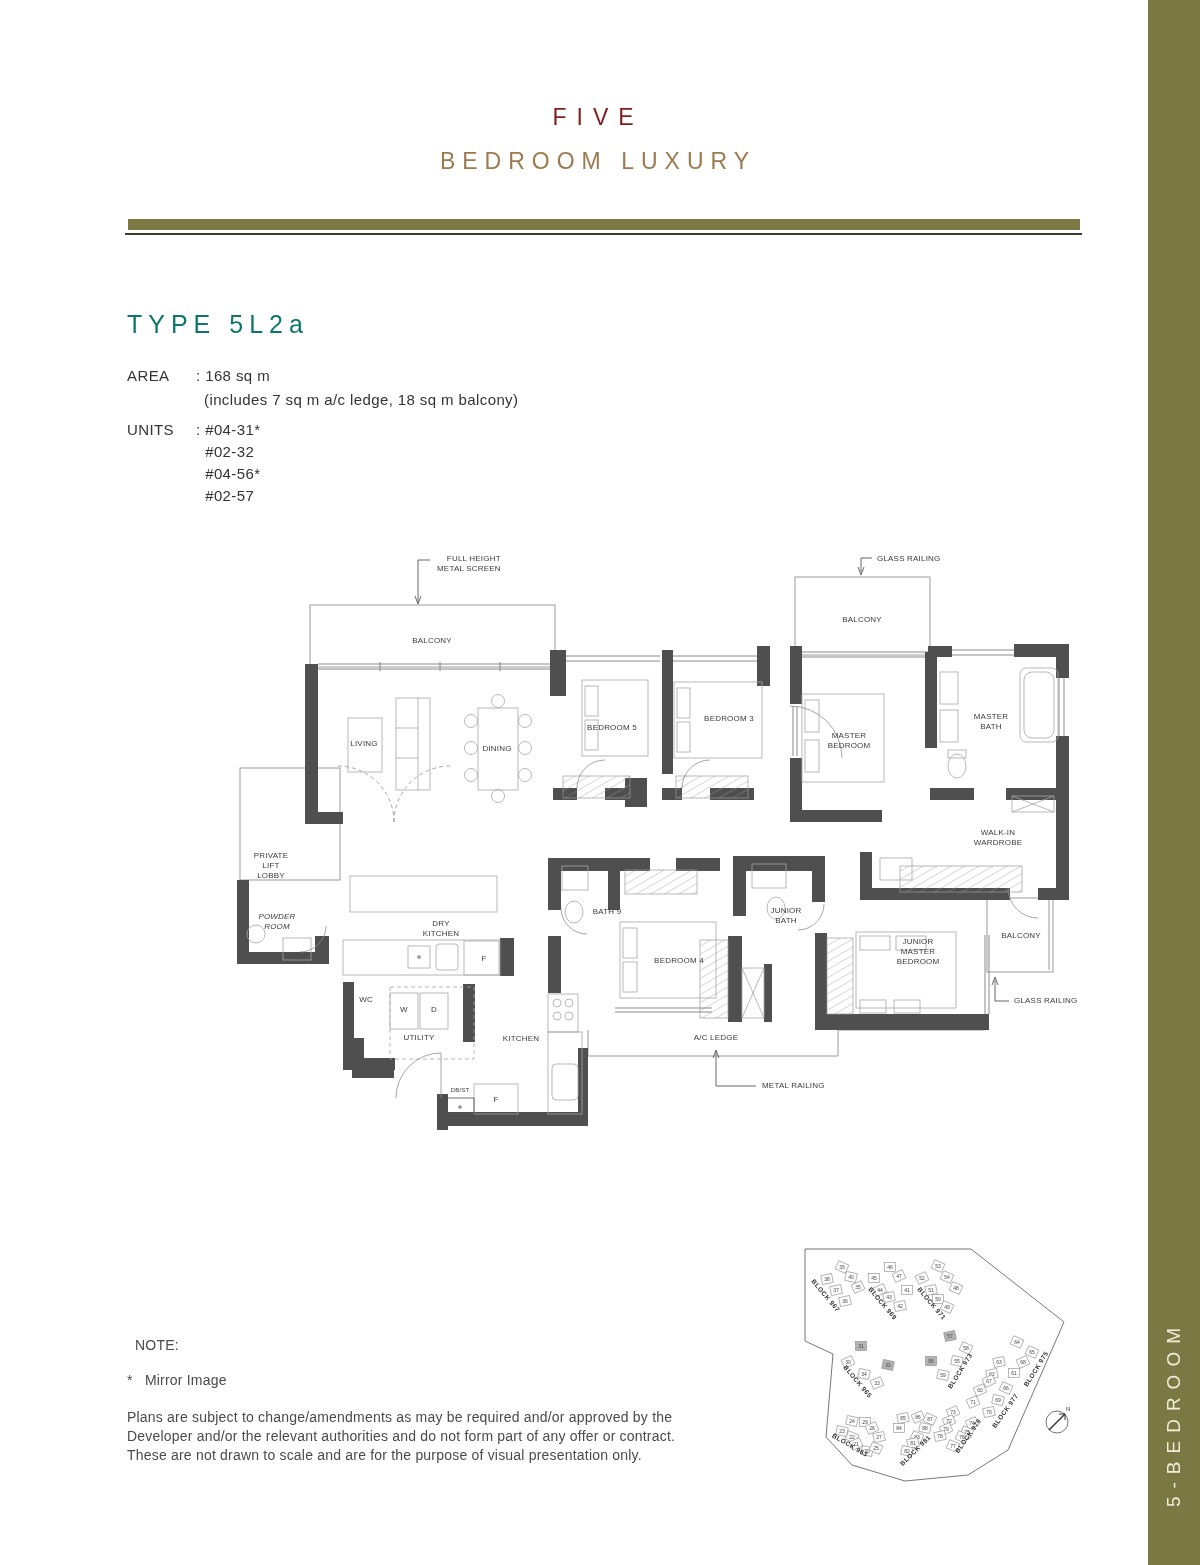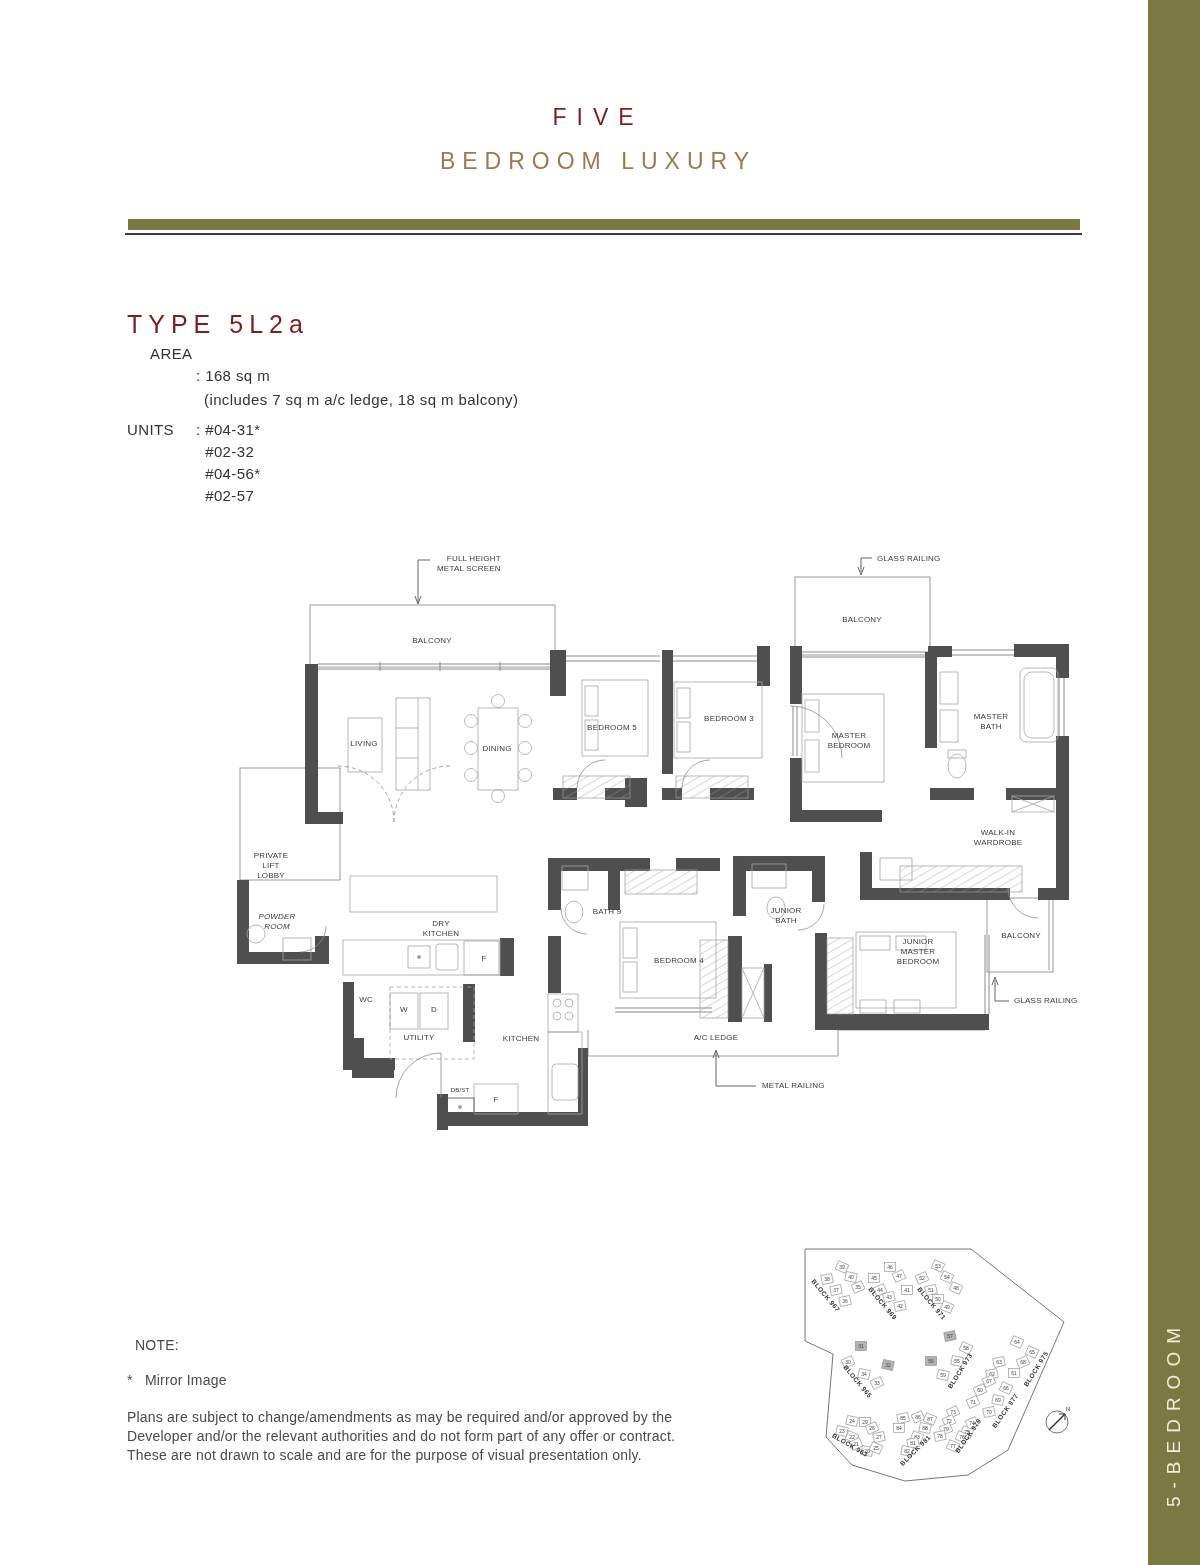--- a/index.html
+++ b/index.html
@@ -7,21 +7,21 @@
        font-family:"Liberation Sans",sans-serif;color:#3b3b3b;}
   .abs{position:absolute;}
   
   .title-line1{left:0;top:104px;width:1196px;text-align:center;font-size:23px;
                letter-spacing:10px;color:#7f1d1d;}
   .title-line2{left:0;top:148px;width:1196px;text-align:center;font-size:23px;
                letter-spacing:7px;color:#9c7a4e;}
   .rule-band{left:128px;top:219px;width:952px;height:11px;background:#7b7943;}
   .rule-line{left:125px;top:233px;width:957px;height:2px;background:#3d3c2e;}
   
-  .type-title{left:127px;top:310px;font-size:25px;letter-spacing:6px;color:#7f1d1d;font-weight:500;}
+  .type-title{left:127px;top:310px;font-size:25px;letter-spacing:6px;color:#0f766e;font-weight:500;}
   .spec{font-size:15px;letter-spacing:.4px;color:#333;white-space:pre;}
   
   #plan{left:230px;top:545px;width:860px;height:630px;}
   #plan svg{position:absolute;left:0;top:0;}
   #plan-labels{position:absolute;left:0;top:0;width:860px;height:630px;}
   .plan-label{position:absolute;transform:translate(-50%,-50%);font-size:8px;line-height:1.28;
               color:#3a3a3a;text-align:center;white-space:pre-line;letter-spacing:.2px;}
   .plan-label.left{transform:translate(0,-50%);text-align:right;}
   
   #site{left:795px;top:1233px;width:295px;height:290px;}
@@ -39,21 +39,21 @@
 </style>
 </head>
 <body>
 
 <div class="abs title-line1">FIVE</div>
 <div class="abs title-line2">BEDROOM LUXURY</div>
 <div class="abs rule-band"></div>
 <div class="abs rule-line"></div>
 
 <div class="abs type-title">TYPE 5L2a</div>
-<div class="abs spec" style="left:127px;top:345px;margin-left:23px;">AREA</div>
+<div class="abs spec" style="left:127px;top:367px;">AREA</div>
 <div class="abs spec" style="left:196px;top:367px;">: 168 sq m</div>
 <div class="abs spec" style="left:204px;top:391px;">(includes 7 sq m a/c ledge, 18 sq m balcony)</div>
 <div class="abs spec" style="left:127px;top:421px;">UNITS</div>
 <div class="abs spec" style="left:196px;top:421px;">: #04-31*</div>
 <div class="abs spec" style="left:196px;top:443px;">  #02-32</div>
 <div class="abs spec" style="left:196px;top:465px;">  #04-56*</div>
 <div class="abs spec" style="left:196px;top:487px;">  #02-57</div>
 
 <div id="plan" class="abs">
   <svg width="860" height="630" viewBox="230 545 860 630">

